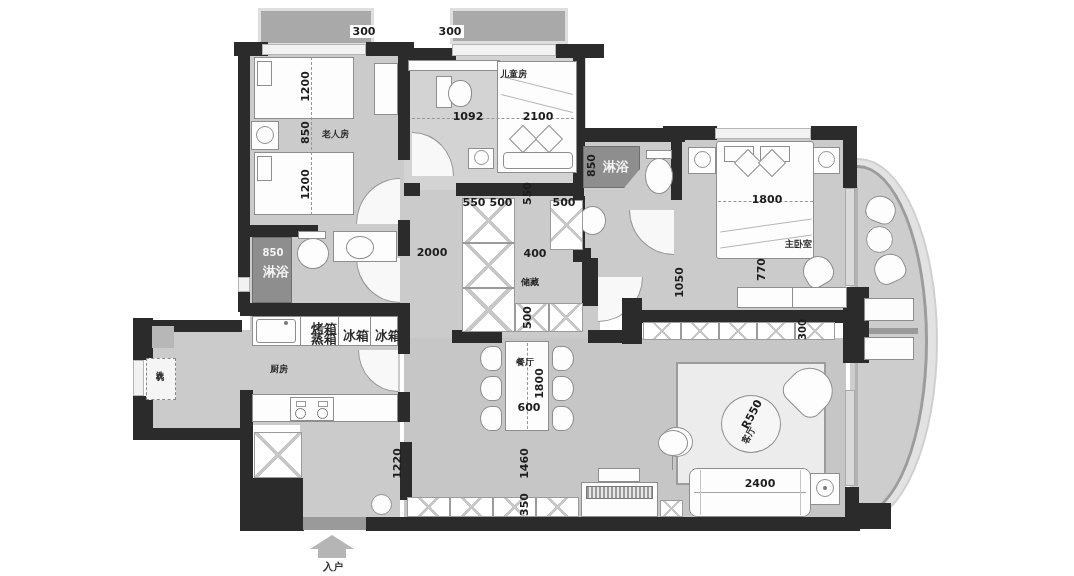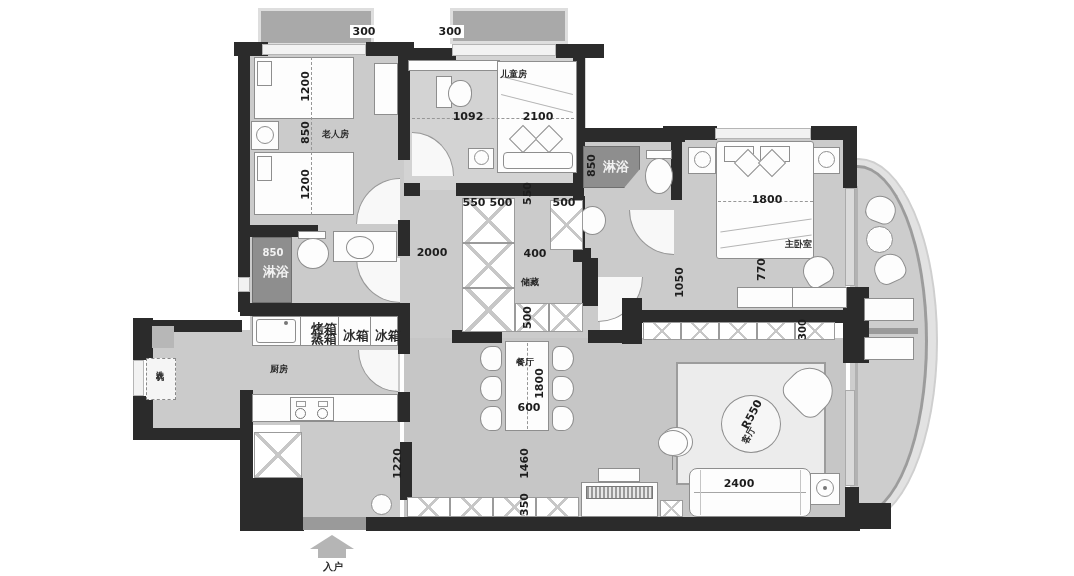--- a/index.html
+++ b/index.html
@@ -269,20 +269,20 @@
   <div class="slab" style="left:375px;top:327px;">冰箱</div>
 
   <div class="vtext" style="left:153px;top:364px;">洗衣机</div>
 
   <div class="rlab" style="left:516px;top:356px;">餐厅</div>
   <div class="vdim" style="left:509px;top:377px;">1800</div>
   <div class="dim" style="left:514px;top:401px;width:30px;">600</div>
 
   <div class="dim rot60" style="left:735px;top:408px;width:34px;">R550</div>
   <div class="rlab rot60" style="left:740px;top:429px;">客厅</div>
-  <div class="dim" style="left:720px;top:477px;width:38px;">2400</div>
+  <div class="dim" style="left:741px;top:477px;width:38px;">2400</div>
 
   <div class="vdim" style="left:367px;top:457px;">1220</div>
   <div class="vdim" style="left:494px;top:457px;">1460</div>
   <div class="vdim" style="left:494px;top:498px;">350</div>
 
   <div class="rlab" style="left:323px;top:560px;font-size:10px;">入户</div>
 </div>
 
 </body></html>

